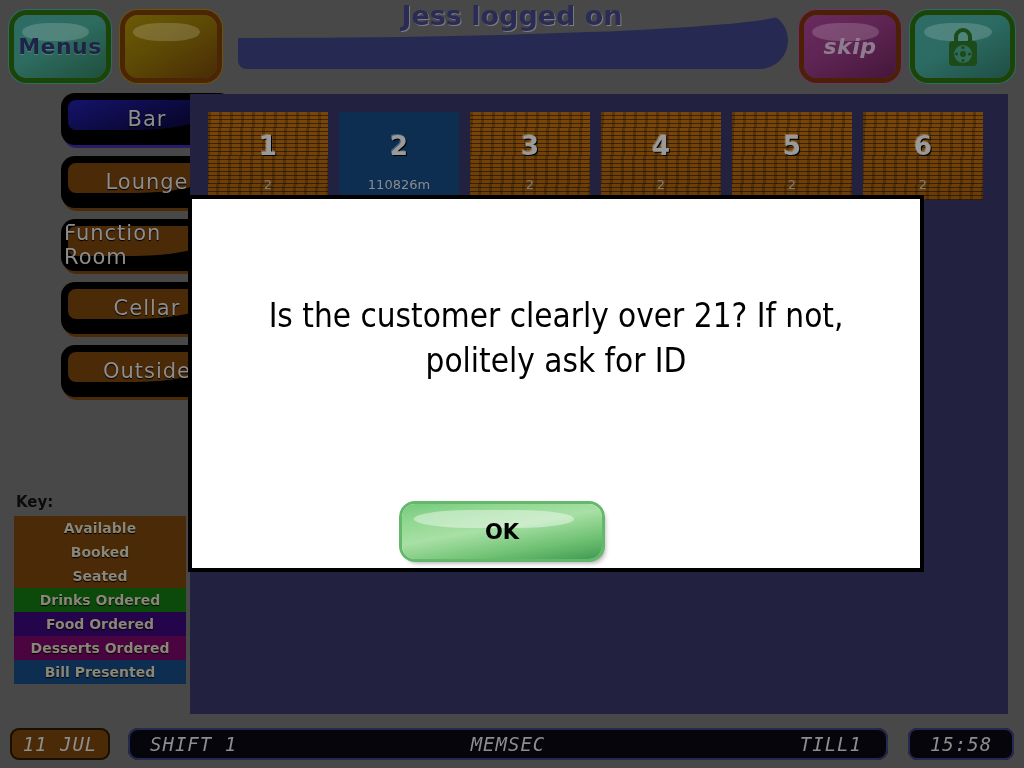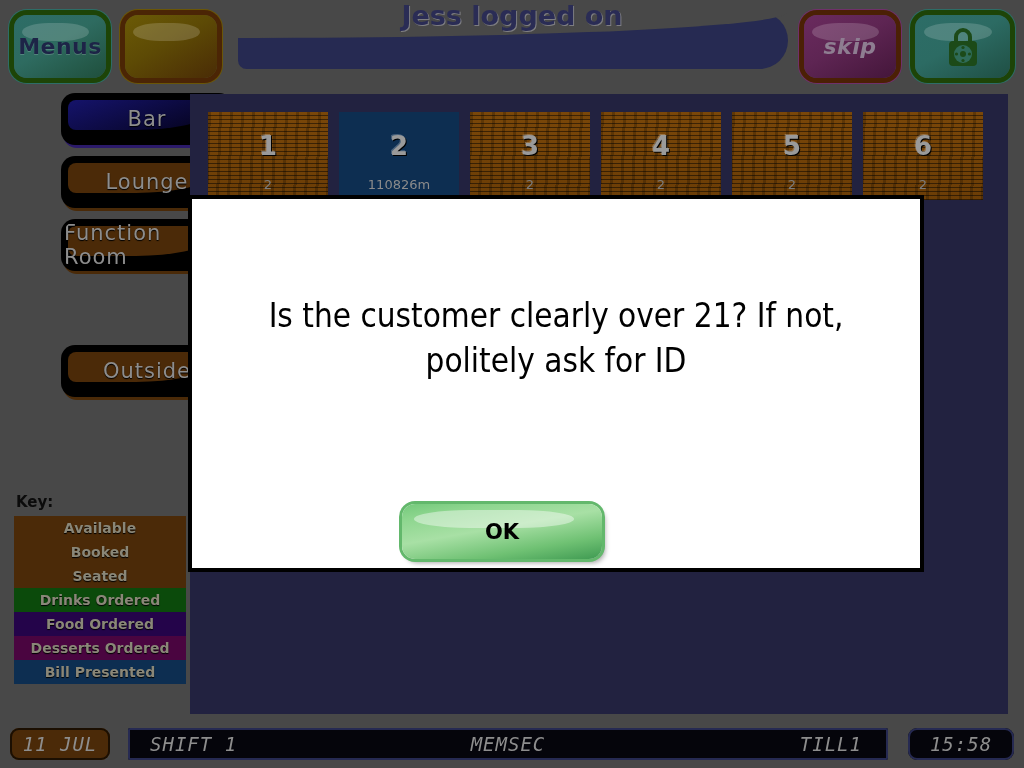--- a/index.html
+++ b/index.html
@@ -144,21 +144,21 @@
   
   #statusbar{ position:absolute; left:0; top:722px; width:1024px; height:46px; }
   .stat-pill{
     position:absolute; top:6px; height:32px; border-radius:9px;
     display:flex; align-items:center;
     font-family:"DejaVu Sans Mono", monospace; font-style:italic;
     font-size:19px; color:#8d8d8d; letter-spacing:1px;
   }
   #st-date{ left:10px; width:100px; background:#4b2a08; justify-content:center;
     box-shadow:inset 0 0 0 2px #1b0f02; }
-  #st-bar{ left:128px; width:760px; background:#05050b; border-radius:2px;
+  #st-bar{ left:128px; width:760px; background:#05050b; border-radius:10px;
     box-shadow:inset 0 0 0 2px #262a52; }
   #st-shift{ position:absolute; left:22px; }
   #st-app{ position:absolute; left:0; width:100%; text-align:center; }
   #st-till{ position:absolute; right:26px; }
   #st-time{ left:908px; width:106px; background:#05050b; justify-content:center;
     box-shadow:inset 0 0 0 2px #262a52; }
 </style>
 </head>
 <body>
 
@@ -203,20 +203,24 @@
     <span class="rlbl">Bar</span>
   </div>
   <div class="roombtn" style="top:71px">
     <span class="shine wood"></span>
     <span class="rlbl">Lounge</span>
   </div>
   <div class="roombtn" style="top:134px">
     <span class="shine wood"></span>
     <span class="rlbl">Function Room</span>
   </div>
+  <div class="roombtn" style="top:197px">
+    <span class="shine wood"></span>
+    <span class="rlbl">Cellar</span>
+  </div>
   <div class="roombtn" style="top:260px">
     <span class="shine wood"></span>
     <span class="rlbl">Outside</span>
   </div>
 
   <div id="key-label">Key:</div>
   <div id="key-list">
     <div class="keyrow" style="background:#4b2a08">Available</div>
     <div class="keyrow" style="background:#4b2a08">Booked</div>
     <div class="keyrow" style="background:#4b2a08">Seated</div>

